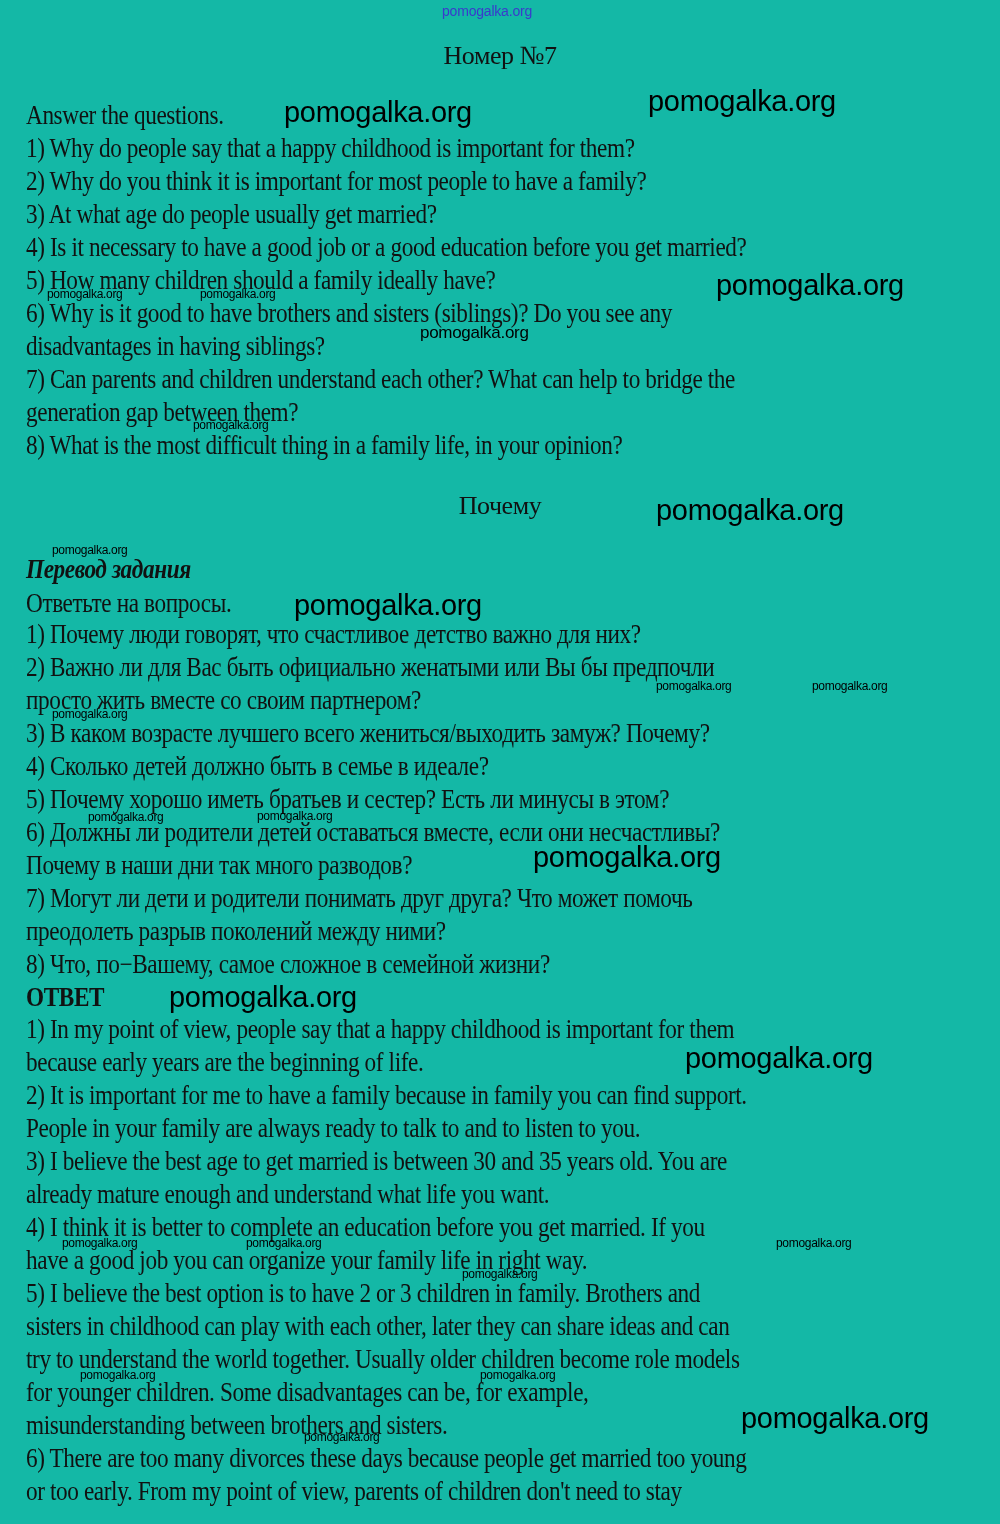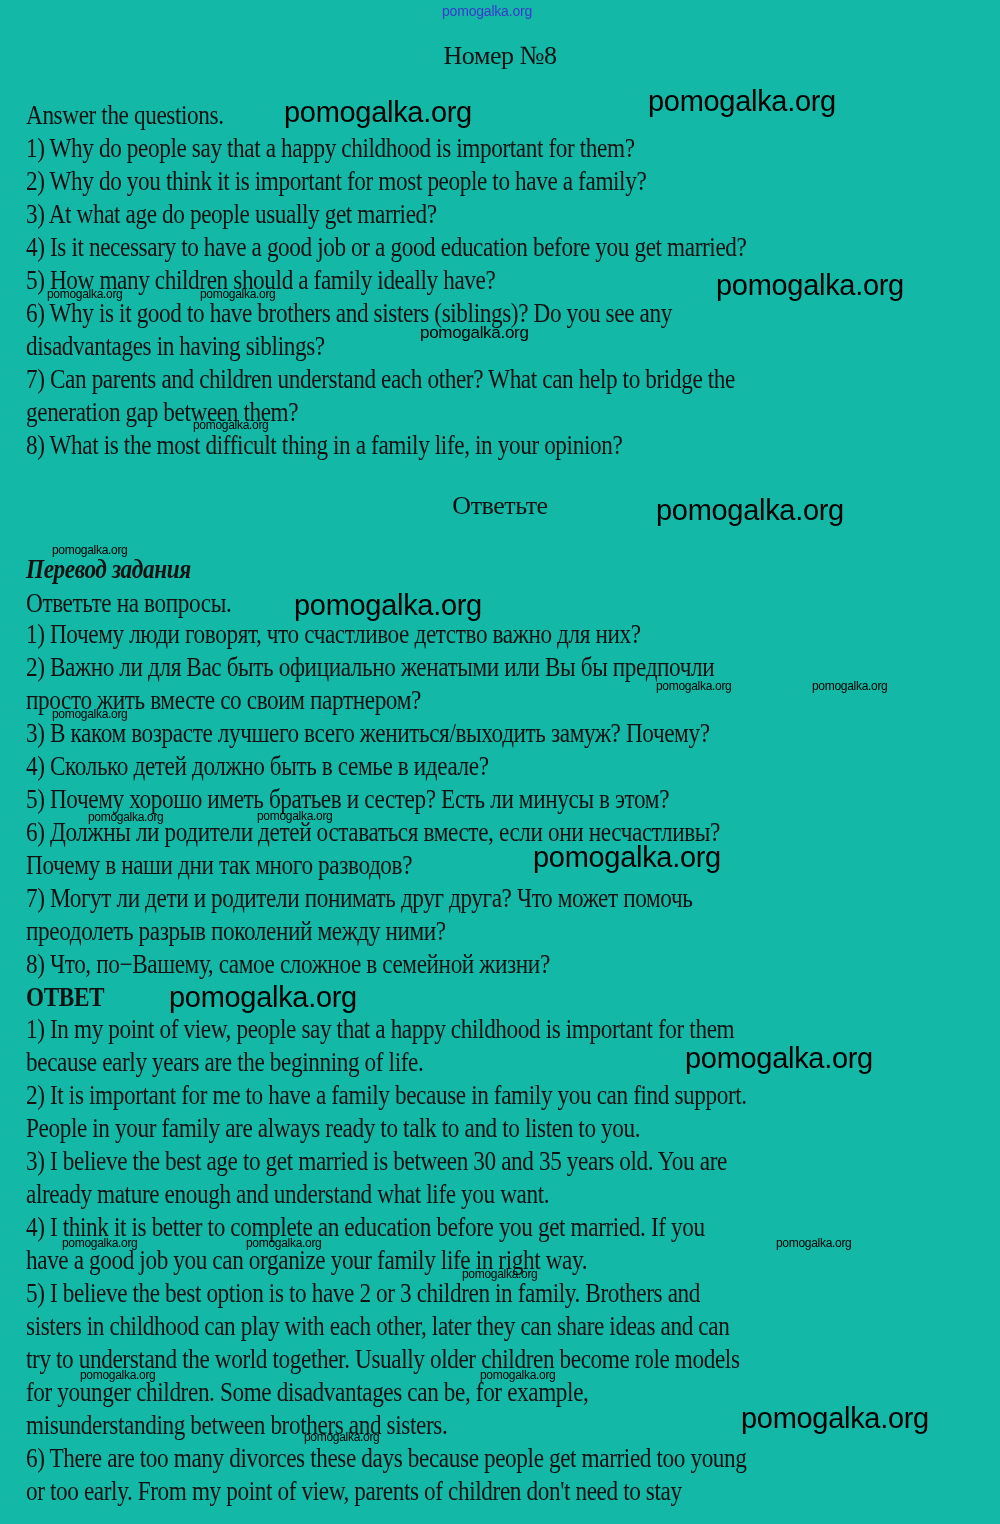--- a/index.html
+++ b/index.html
@@ -23,35 +23,35 @@
     .wm-small { font-size: 12px; letter-spacing: -0.3px; }
     .wm-top { font-size: 14px; color: #3a3acc; font-family: "Liberation Sans", sans-serif; letter-spacing: -0.2px; }
   </style>
 </head>
 <body>
 
 <div class="page">
 
   <div class="wm wm-top" style="left:442px; top:4px;">pomogalka.org</div>
 
-  <div class="ln center" style="top:40px; font-size:26px;">Номер №8</div>
+  <div class="ln center" style="top:40px; font-size:26px;">Номер №7</div>
 
   <div class="ln" style="top: 99px; transform: scaleX(0.86);">Answer the questions.</div>
   <div class="ln" style="top: 132px; transform: scaleX(0.86);">1) Why do people say that a happy childhood is important for them?</div>
   <div class="ln" style="top: 165px; transform: scaleX(0.86);">2) Why do you think it is important for most people to have a family?</div>
   <div class="ln" style="top: 198px; transform: scaleX(0.86);">3) At what age do people usually get married?</div>
   <div class="ln" style="top: 231px; transform: scaleX(0.86);">4) Is it necessary to have a good job or a good education before you get married?</div>
   <div class="ln" style="top: 264px; transform: scaleX(0.86);">5) How many children should a family ideally have?</div>
   <div class="ln" style="top: 297px; transform: scaleX(0.86);">6) Why is it good to have brothers and sisters (siblings)? Do you see any</div>
   <div class="ln" style="top: 330px; transform: scaleX(0.86);">disadvantages in having siblings?</div>
   <div class="ln" style="top: 363px; transform: scaleX(0.86);">7) Can parents and children understand each other? What can help to bridge the</div>
   <div class="ln" style="top: 396px; transform: scaleX(0.86);">generation gap between them?</div>
   <div class="ln" style="top: 429px; transform: scaleX(0.86);">8) What is the most difficult thing in a family life, in your opinion?</div>
 
-  <div class="ln center" style="top:490px; font-size:26px;">Ответьте</div>
+  <div class="ln center" style="top:490px; font-size:26px;">Почему</div>
 
   <div class="ln bold-italic" style="top: 553px; transform: scaleX(0.86);">Перевод задания</div>
   <div class="ln" style="top: 587px; transform: scaleX(0.86);">Ответьте на вопросы.</div>
   <div class="ln" style="top: 618px; transform: scaleX(0.86);">1) Почему люди говорят, что счастливое детство важно для них?</div>
   <div class="ln" style="top: 651px; transform: scaleX(0.86);">2) Важно ли для Вас быть официально женатыми или Вы бы предпочли</div>
   <div class="ln" style="top: 684px; transform: scaleX(0.86);">просто жить вместе со своим партнером?</div>
   <div class="ln" style="top: 717px; transform: scaleX(0.86);">3) В каком возрасте лучшего всего жениться/выходить замуж? Почему?</div>
   <div class="ln" style="top: 750px; transform: scaleX(0.86);">4) Сколько детей должно быть в семье в идеале?</div>
   <div class="ln" style="top: 783px; transform: scaleX(0.86);">5) Почему хорошо иметь братьев и сестер? Есть ли минусы в этом?</div>
   <div class="ln" style="top: 816px; transform: scaleX(0.86);">6) Должны ли родители детей оставаться вместе, если они несчастливы?</div>

